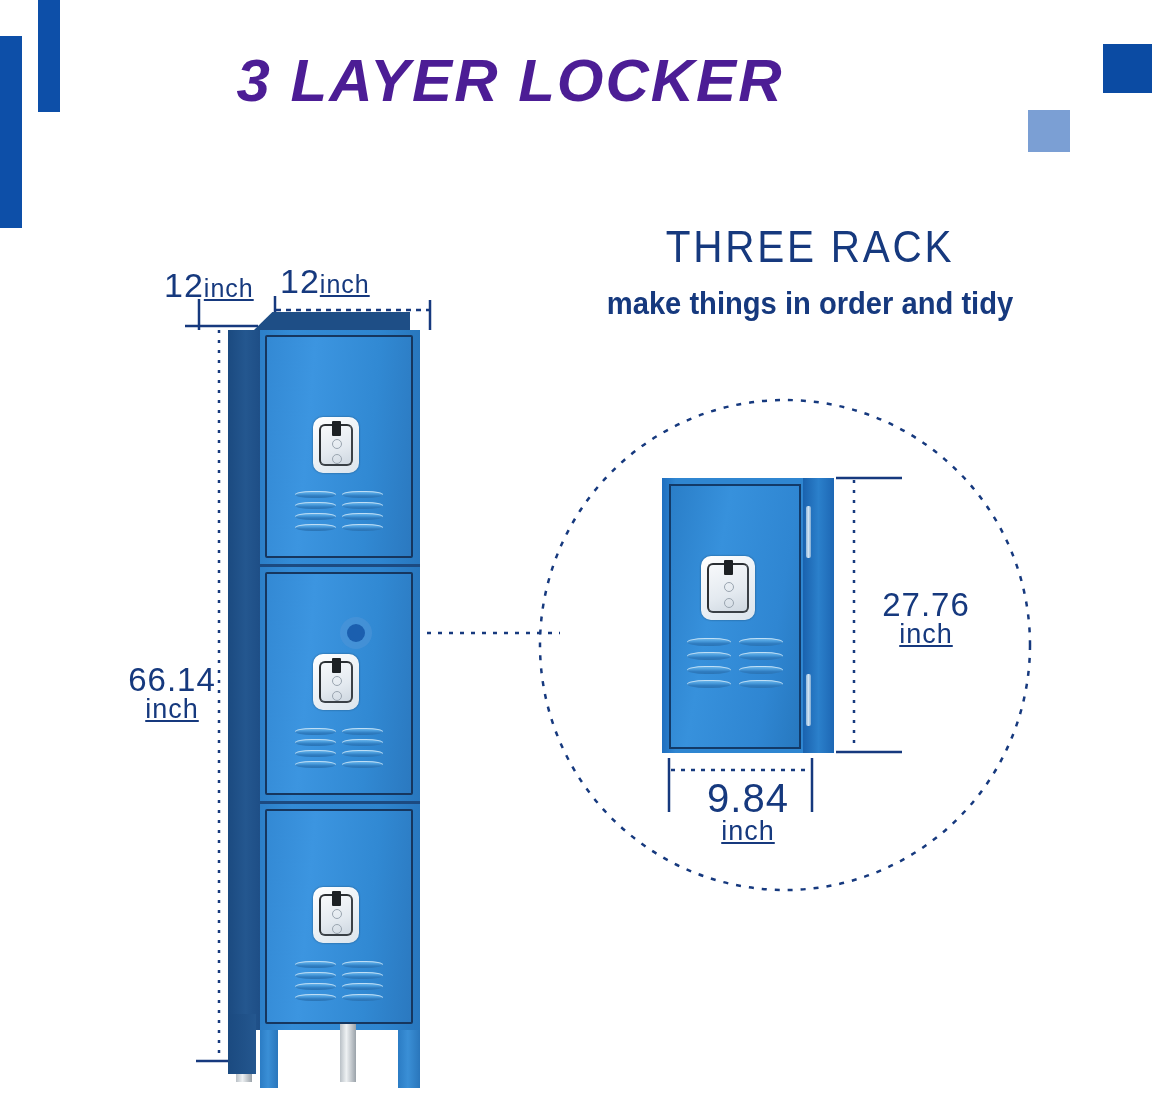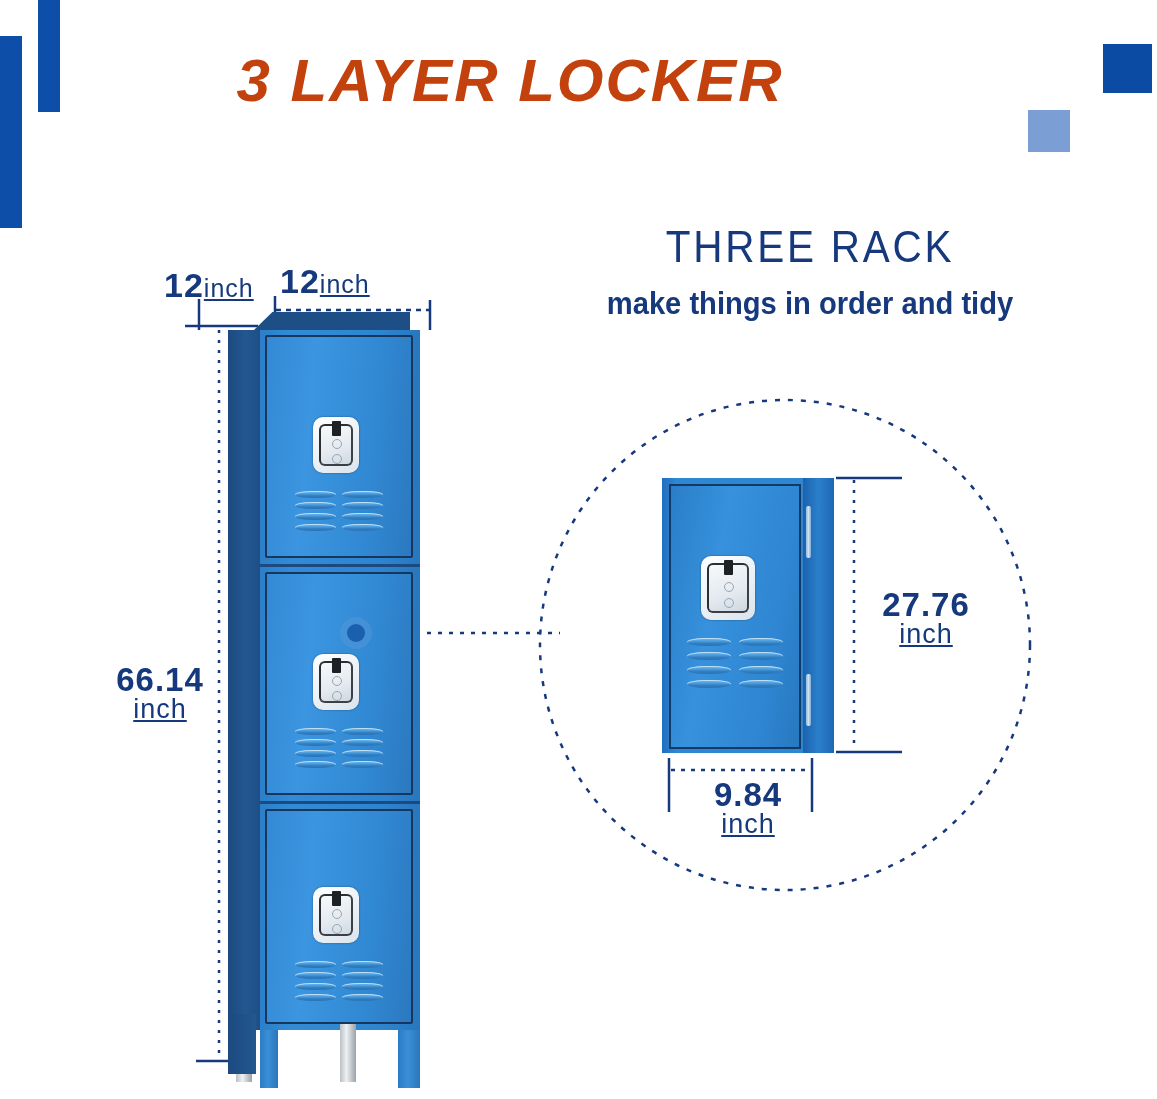--- a/index.html
+++ b/index.html
@@ -13,52 +13,52 @@
   
   .deco{position:absolute;}
   #deco-left-wide{left:0;top:36px;width:22px;height:192px;background:#0D4FA8;}
   #deco-left-thin{left:38px;top:0px;width:22px;height:112px;background:#0D4FA8;}
   #deco-sq-dark{left:1103px;top:44px;width:49px;height:49px;background:#0B4BA3;}
   #deco-sq-light{left:1028px;top:110px;width:42px;height:42px;background:#7B9FD4;}
 
   
   #title{
     position:absolute;left:0;top:46px;width:1020px;text-align:center;
-    font-size:60px;font-weight:bold;font-style:italic;color:#c2410c;
+    font-size:60px;font-weight:bold;font-style:italic;color:#4c1d95;
     letter-spacing:2px;white-space:nowrap;
     font-family:"Liberation Sans","DejaVu Sans",sans-serif;
   }
   #subhead{
     position:absolute;left:600px;top:222px;width:420px;text-align:center;
     font-size:44px;color:#16397E;letter-spacing:3px;white-space:nowrap;
     transform:scaleX(.92);transform-origin:center top;
   }
   #subtext{
     position:absolute;left:590px;top:286px;width:440px;text-align:center;
     font-size:31px;font-weight:bold;color:#16397E;white-space:nowrap;
     transform:scaleX(.94);transform-origin:center top;
   }
 
   
   .dim{position:absolute;color:#16397E;line-height:1;}
-  .dim .num{font-size:31px;font-weight:bold;letter-spacing:1px;display:block;}
+  .dim .num{font-size:31px;font-weight:normal;letter-spacing:1px;display:block;}
   .dim .unit{font-size:25px;display:block;letter-spacing:1px;text-decoration:underline;}
   .dim.inline .num,.dim.inline .unit{display:inline;vertical-align:baseline;}
   .dim.inline .num{font-size:34px;}
   .dim.inline .unit{font-size:25px;}
   .dim.ctr{text-align:center;}
 
   #dim-depth{left:164px;top:268px;}
   #dim-width{left:280px;top:264px;}
-  #dim-height{left:112px;top:663px;text-align:center;width:96px;}
+  #dim-height{left:124px;top:663px;text-align:center;width:96px;}
   #dim-detail-h{left:874px;top:588px;text-align:center;width:104px;}
   #dim-detail-w{left:690px;top:778px;text-align:center;width:116px;}
   #dim-height .num{font-size:33px;}
   #dim-detail-h .num{font-size:33px;}
-  #dim-detail-w .num{font-size:33px;}
+  #dim-detail-w .num{font-size:40px;}
   #dim-height .unit,#dim-detail-h .unit,#dim-detail-w .unit{font-size:27px;}
 
   
   svg.layer{position:absolute;left:0;top:0;width:1157px;height:1099px;overflow:visible;}
 
   
   #locker{position:absolute;left:228px;top:312px;width:200px;height:760px;}
   .side{
     position:absolute;left:0;top:18px;width:32px;height:700px;
     background:linear-gradient(90deg,#1B4A80 0%,#24578F 55%,#1E4E86 100%);

